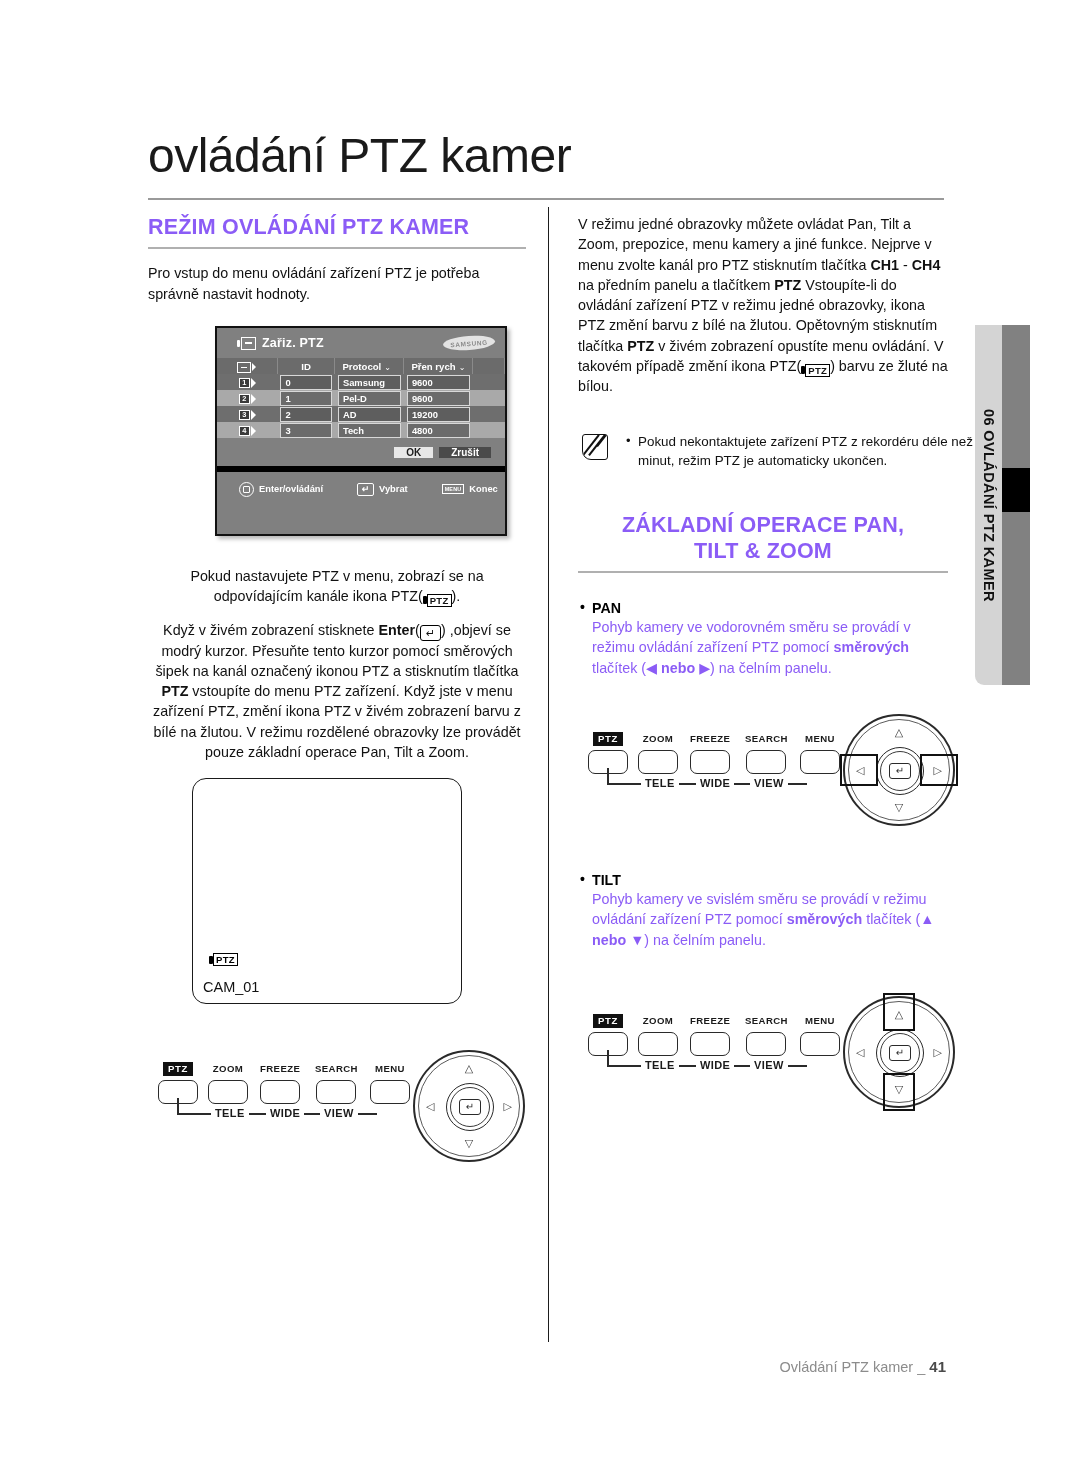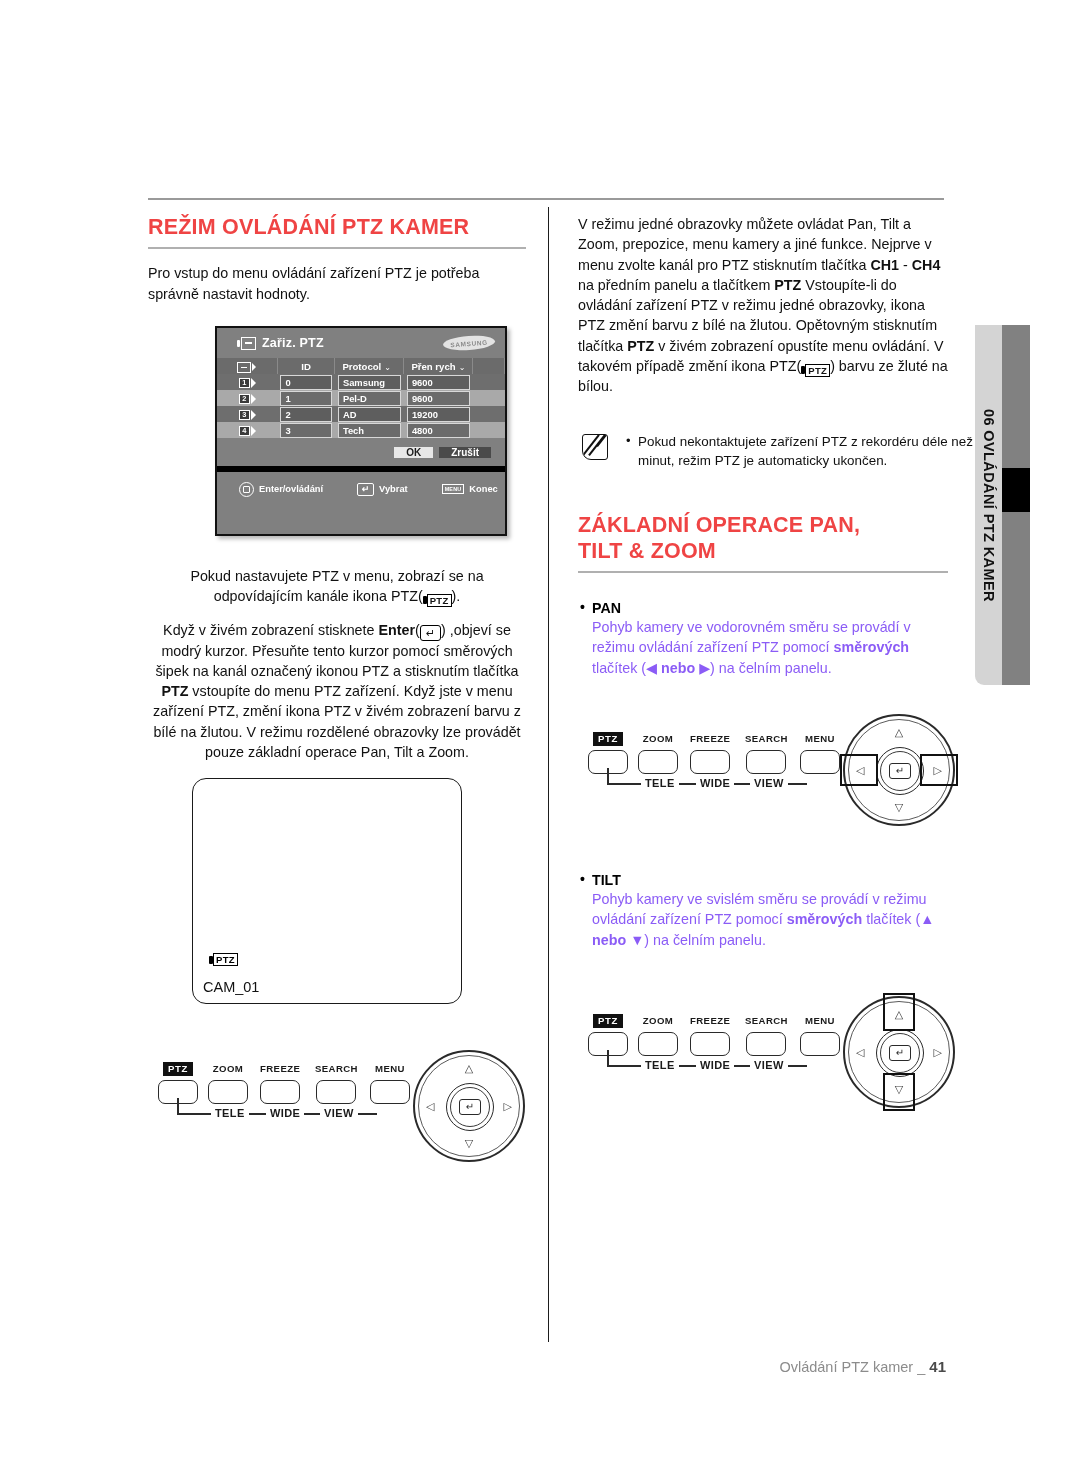--- a/index.html
+++ b/index.html
@@ -29,21 +29,21 @@
     position:absolute;left:548px;top:207px;width:1px;height:1135px;
     background:#1d1d1d;
   }
 
   
   .col-left{position:absolute;left:148px;top:214px;width:378px;}
   .col-right{position:absolute;left:578px;top:214px;width:370px;}
 
   h2.sec{
     font-size:21.5px;font-weight:bold;letter-spacing:0.2px;
-    margin:0;line-height:1.22;color:#ef4444;
+    margin:0;line-height:1.22;color:#8b5cf6;
   }
   .sec-rule{height:2px;background:#b0b0b0;margin:7px 0 14px 0;}
   p.body{
     font-size:14.3px;line-height:1.42;margin:0 0 13px 0;color:#111;
   }
   p.body b{font-weight:bold;}
 
   
   .ptz-glyph{
     display:inline-flex;align-items:center;vertical-align:-2px;
@@ -310,20 +310,21 @@
     position:absolute;right:134px;top:1358px;
     font-size:14.5px;color:#8c8c8c;white-space:nowrap;
   }
   #footer b{color:#4a4a4a;font-weight:bold;font-size:15px;}
 </style>
 </head>
 <body>
 
 <div class="page">
 
+  <div id="page-title">ovládání PTZ kamer</div>
   <div id="title-rule"></div>
   <div id="col-divider"></div>
 
   <div class="col-left">
     <h2 class="sec">REŽIM OVLÁDÁNÍ PTZ KAMER</h2>
     <div class="sec-rule"></div>
     <p class="body">Pro vstup do menu ovládání zařízení PTZ je potřeba správně nastavit hodnoty.</p>
   </div>
 
   <div id="ptz-dialog">
@@ -541,21 +542,21 @@
     <span class="note-icon">
       <i class="a"></i>
         <i class="b"></i>
         <i class="c"></i>
     </span>
     <ul class="note-list">
       <li>Pokud nekontaktujete zařízení PTZ z rekordéru déle než 5 minut, režim PTZ je automaticky ukončen.</li>
     </ul>
   </div>
 
-  <div style="position:absolute;left:578px;top:512px;width:370px;">
+  <div style="position:absolute;left:578px;top:512px;width:370px;text-align:center;">
     <h2 class="sec">
       <span>ZÁKLADNÍ OPERACE PAN,</span><br>
       <span>TILT &amp; ZOOM</span>
     </h2>
     <div class="sec-rule"></div>
   </div>
 
   <div style="position:absolute;left:578px;top:600px;width:370px;">
     <div class="bullet-head">PAN</div>
     <p class="bullet-body">

